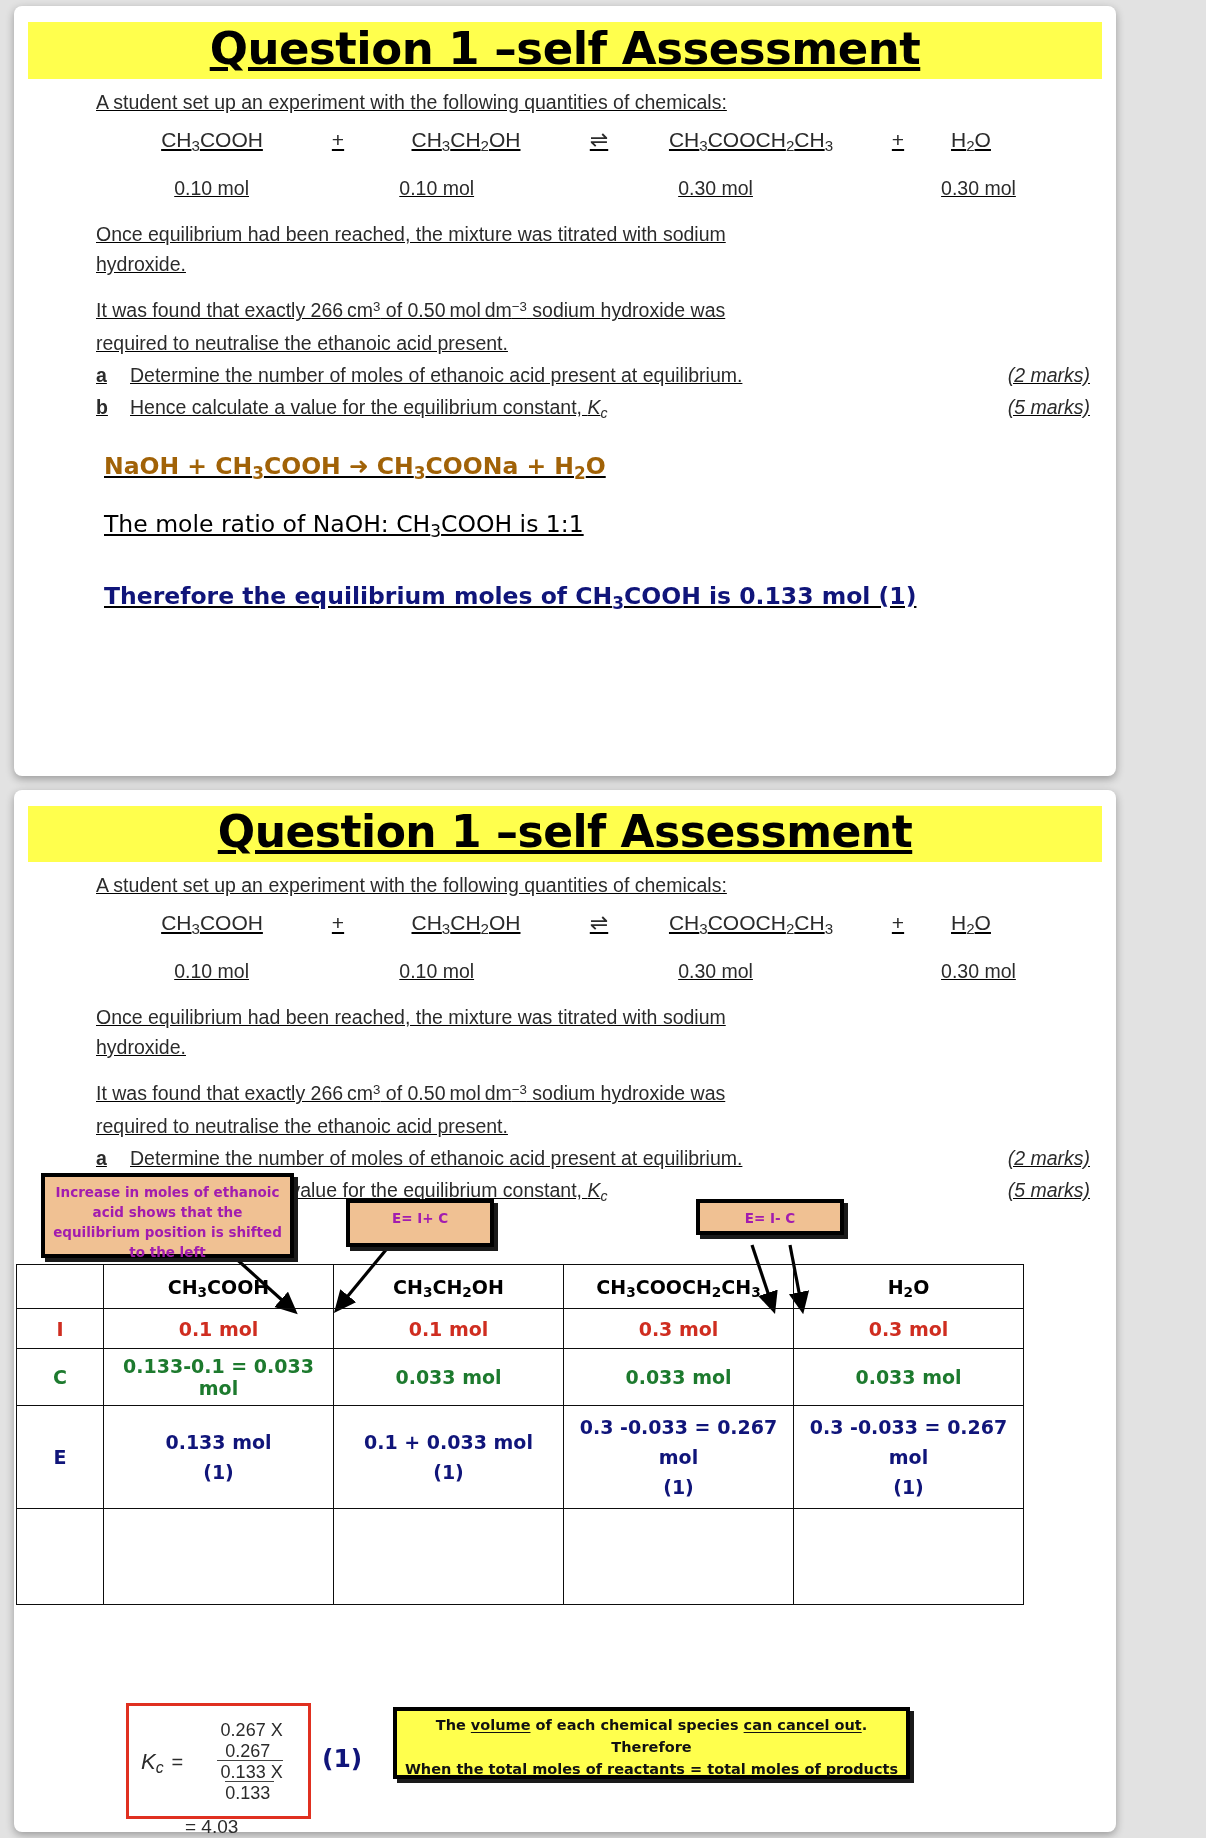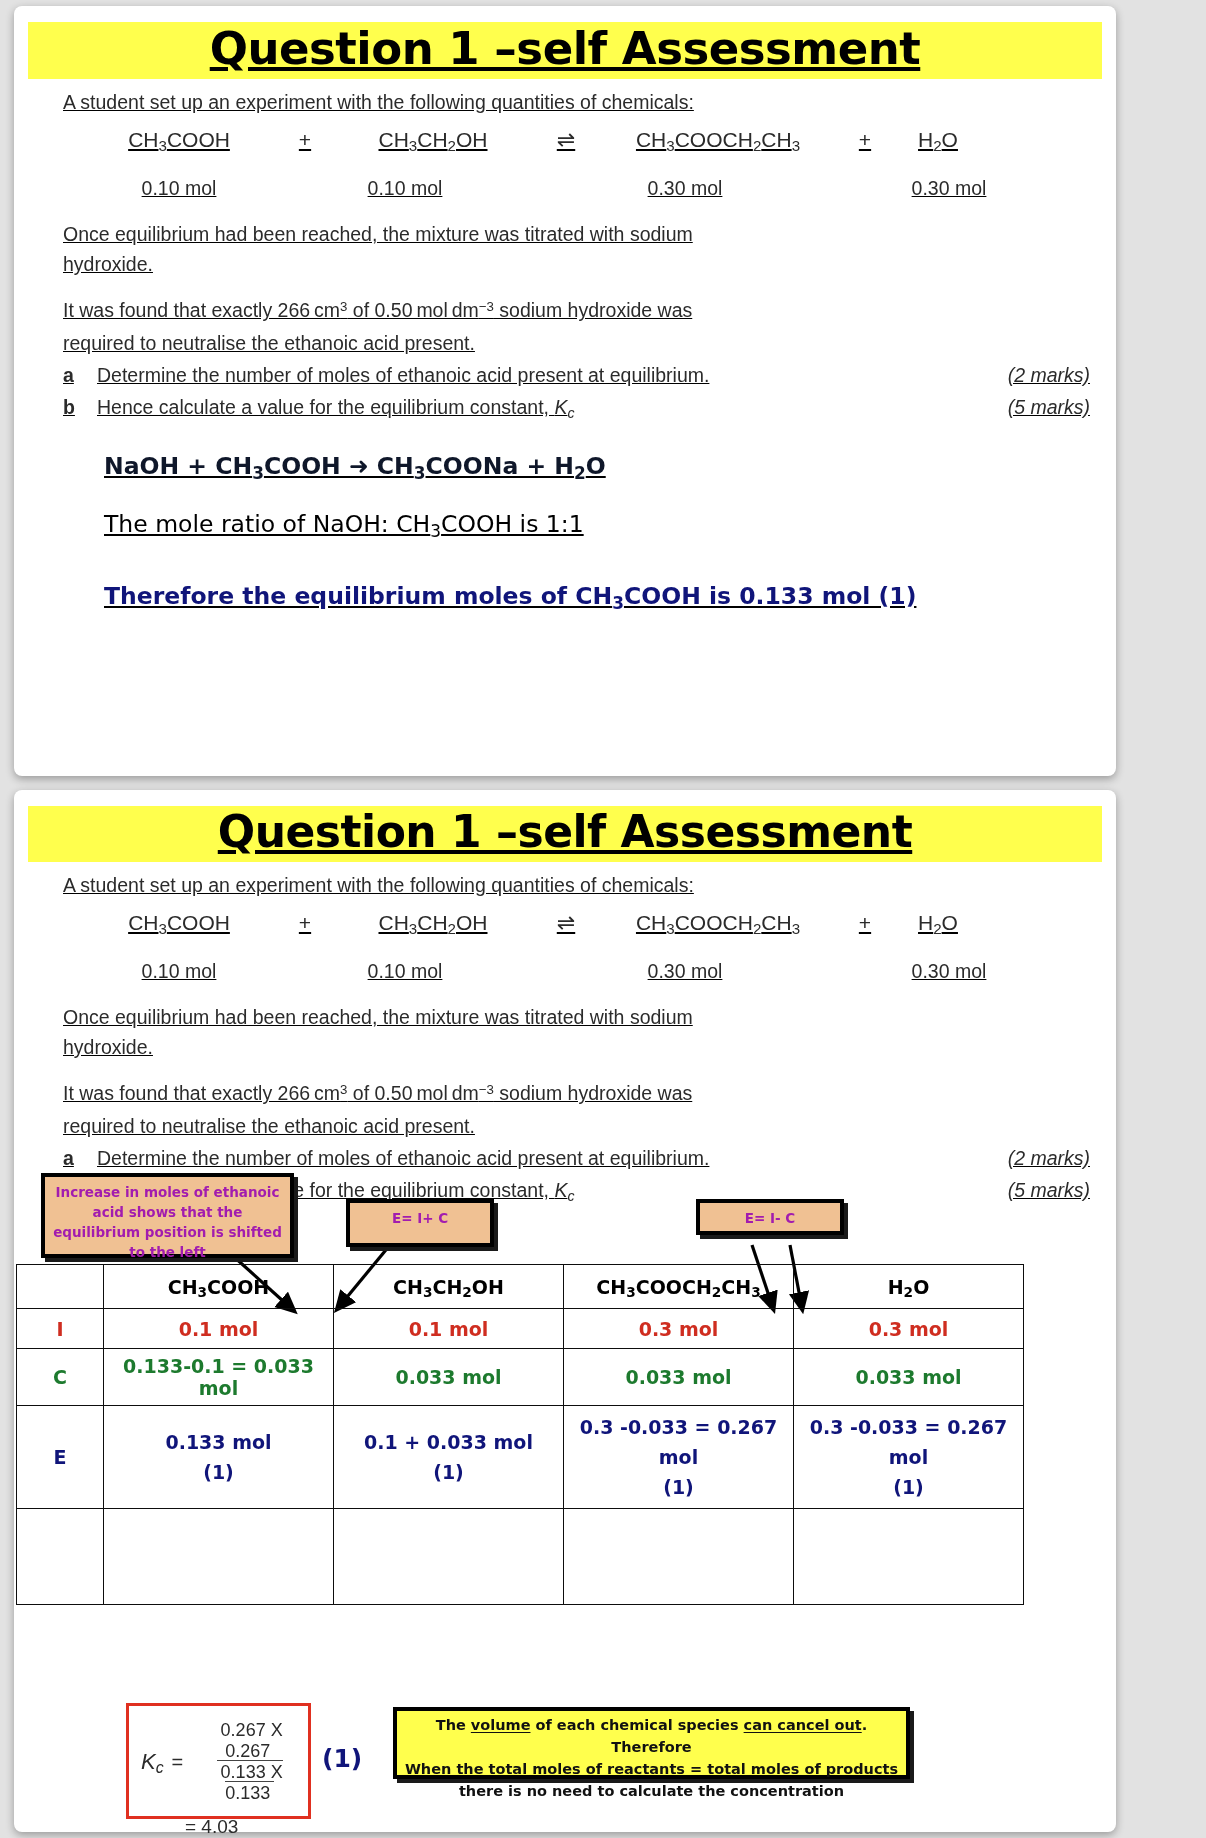--- a/index.html
+++ b/index.html
@@ -34,22 +34,22 @@
     font-size:45px;
     line-height:1.05;
     letter-spacing:-0.5px;
     color:#000;
     display:block;
   }
   #slide-2 .title-band .title{font-size:44px;}
 
   
   .qblock{
-    margin:10px 0 0 12px;
-    padding:0 26px 0 37px;
+    margin:10px 0 0 0;
+    padding:0 26px 0 82px;
     font-family:"Liberation Sans", sans-serif;
     color:#2b2b2b;
     font-size:19.5px;
     line-height:26px;
   }
   .qline{white-space:nowrap;}
   .eqrow{
     display:flex;
     margin-top:12px;
     padding-left:18px;
@@ -85,21 +85,21 @@
   sub{font-size:.72em;vertical-align:baseline;position:relative;top:.28em;}
   sup{font-size:.68em;vertical-align:baseline;position:relative;top:-.5em;}
   .ital{font-style:italic;}
 
   
   .answer{padding:0 40px 0 90px;font-family:"DejaVu Sans", sans-serif;}
   .ans-blue{
     color:#10157a;font-weight:bold;font-size:23.5px;margin-top:44px;
   }
   .ans-black{color:#000;font-size:23.5px;margin-top:30px;}
-  .ans-black-b{color:#0f172a;font-weight:bold;font-size:23.5px;margin-top:30px;}
+  .ans-black-b{color:#a16207;font-weight:bold;font-size:23.5px;margin-top:30px;}
 
   
   .callout{
     position:absolute;
     background:#f0c193;
     border:4px solid #000;
     box-shadow:4px 4px 0 #1a1a1a;
     color:#a21caf;
     font-family:"DejaVu Sans", sans-serif;
     font-weight:bold;
@@ -345,16 +345,15 @@
         </span>
       </div>
       <div class="kc-res">= 4.03</div>
     </div>
   </div>
   <div class="kc-mark">(1)</div>
 
   <div class="yellow-note">
     <div><span>The </span><u>volume</u><span> of each chemical species </span><u>can cancel out</u><span>. Therefore</span></div>
     <div>When the total moles of reactants = total moles of products</div>
-    <div>there is no need to calculate the concentration</div>
   </div>
 
 </div>
 
 </body></html>

